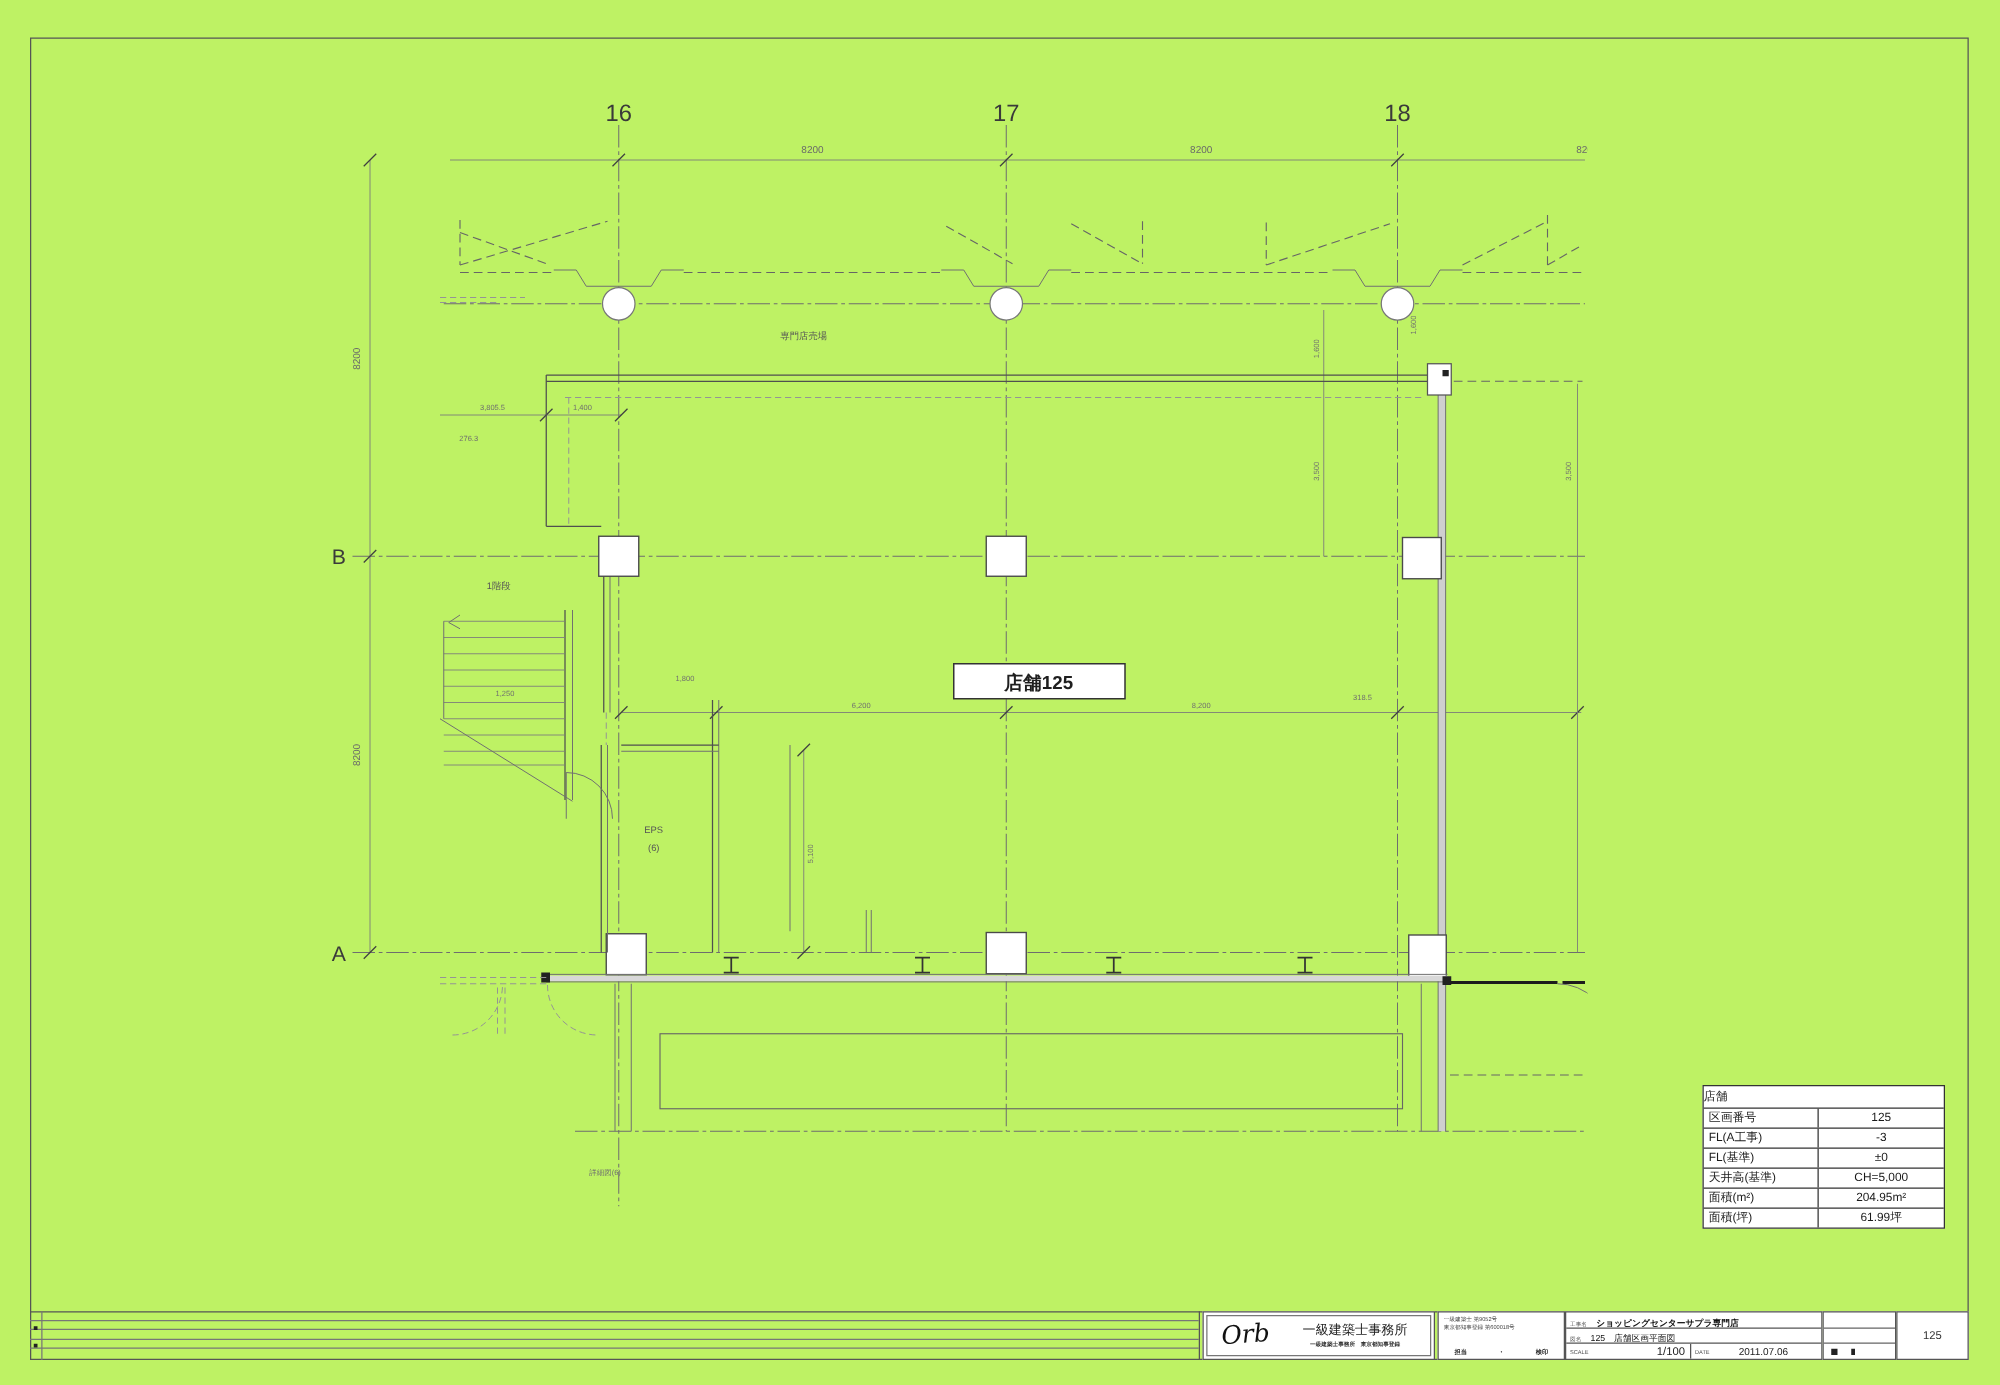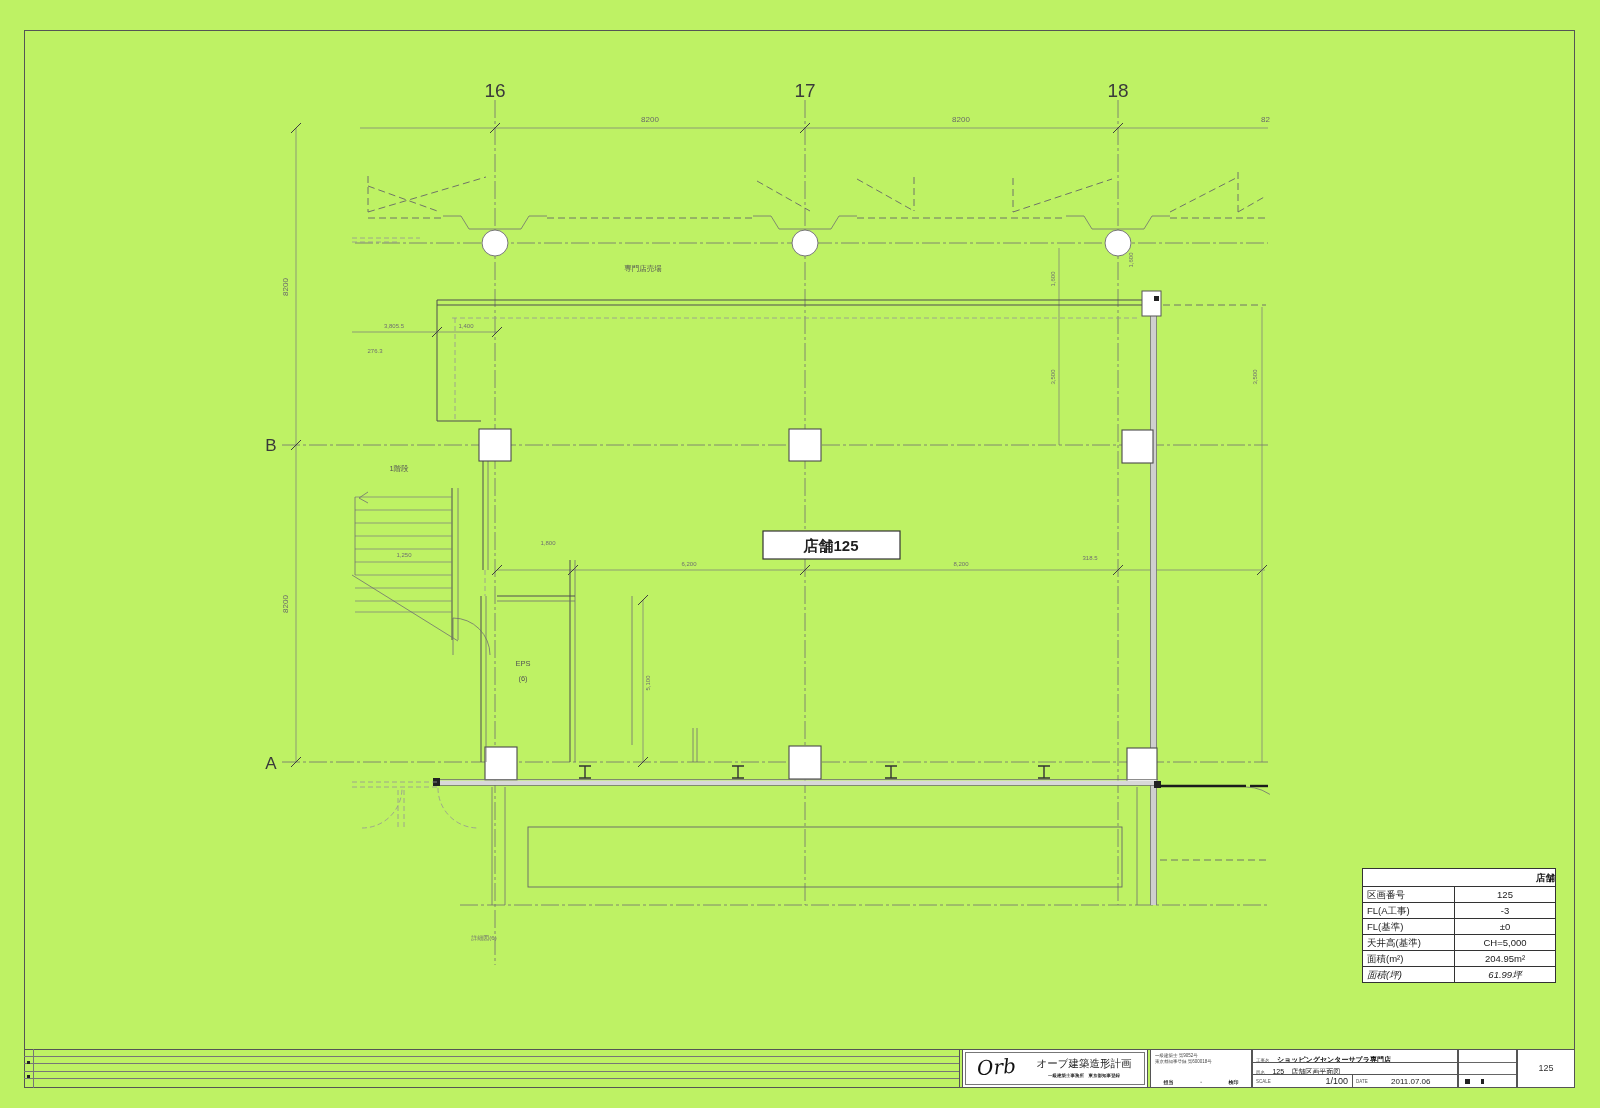--- a/index.html
+++ b/index.html
@@ -21,23 +21,23 @@
   .tread{stroke:#7b7b7b;stroke-width:.7}
   text.dim{font-size:8px;fill:#6a6a6a}
   text.dimS{font-size:6px;fill:#6f6f6f}
   text.gl{font-size:19px;fill:#3a3a3a}
   text.gl2{font-size:17px;fill:#3a3a3a}
   text.note{font-size:7.5px;fill:#555}
   text.tag{font-size:15px;fill:#1f1f1f;font-weight:bold}
   
   .info-table{position:absolute;left:1362px;top:868px;width:194px;border:1.1px solid #333;
               box-sizing:border-box;font-size:9.5px;color:#1a1a1a;background:#fff;}
-  .it-title{height:17px;line-height:17px;text-align:right;border-bottom:1px solid #333;font-weight:bold;}
+  .it-title{height:17px;line-height:17px;text-align:left;border-bottom:1px solid #333;font-weight:normal;}
   .it-row{display:flex;height:15px;line-height:15px;border-bottom:1px solid #333;}
-  .it-row:last-child{border-bottom:none;font-style:italic;}
+  .it-row:last-child{border-bottom:none;}
   .it-label{width:92px;padding-left:4px;border-right:1px solid #333;box-sizing:border-box;}
   .it-value{flex:1;text-align:center;}
   
   .strip-line{position:absolute;left:24px;top:1049px;width:1551px;border-top:1px solid #555;}
   .rev-table{position:absolute;left:24px;top:1049px;width:936px;height:39px;box-sizing:border-box;border-right:1px solid #555;}
   .rev-row{height:7.6px;border-bottom:1px solid #777;box-sizing:border-box;}
   .rev-div{position:absolute;left:9px;top:0;height:39px;border-left:1px solid #777;}
   .rev-dot{position:absolute;width:3px;height:3px;background:#222;left:3px;}
   .tb{position:absolute;top:1049px;height:39px;border:1px solid #555;box-sizing:border-box;background:#fff;}
   .tb-logo{left:962px;width:186px;}
@@ -316,21 +316,21 @@
     <div class="rev-row"></div>
     <div class="rev-row" style="border-bottom:none"></div>
     <div class="rev-div"></div>
     <div class="rev-dot" style="top:12px"></div>
     <div class="rev-dot" style="top:26px"></div>
   </div>
 
   <div class="tb tb-logo">
     <div class="tb-logo-inner"></div>
     <span class="logo-script">Orb</span>
-    <div class="firm-name">オーブ建築造形計画</div>
+    <div class="firm-name">一級建築士事務所</div>
     <div class="firm-sub">一級建築士事務所　東京都知事登録</div>
   </div>
 
   <div class="tb tb-stamp">
     <div class="stamp-reg">
       <div>一級建築士 第9052号</div>
       <div>東京都知事登録 第600018号</div>
     </div>
     <div class="stamp-row">
       <span>担当</span>

